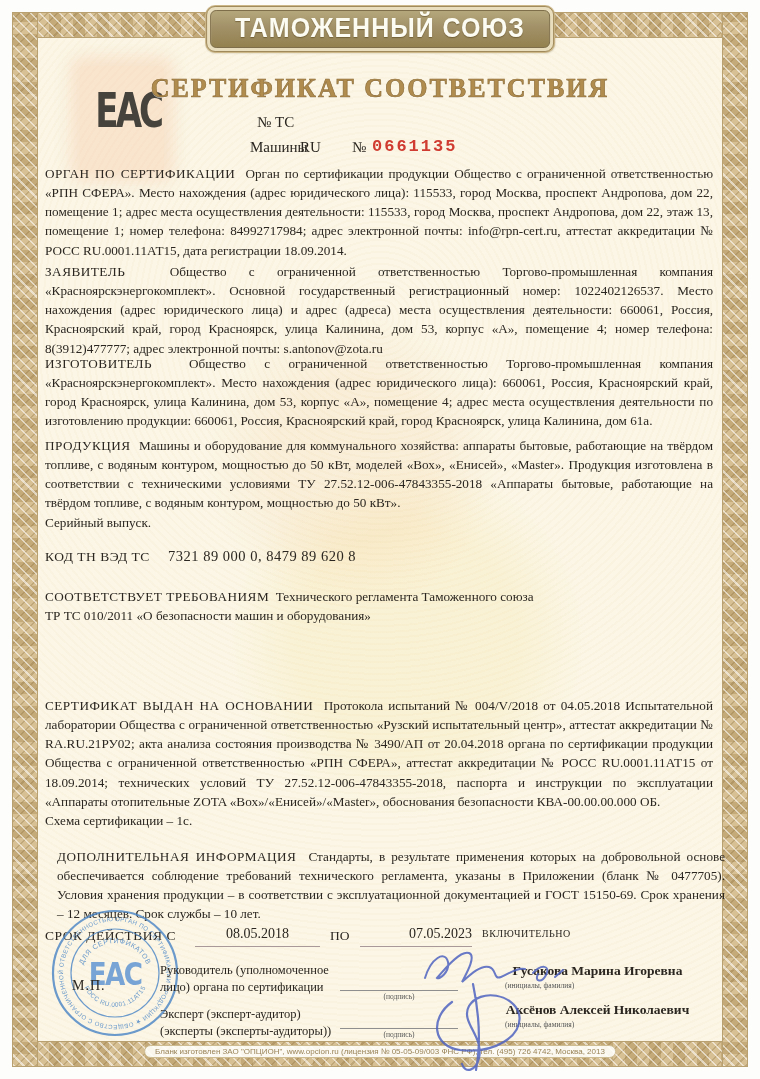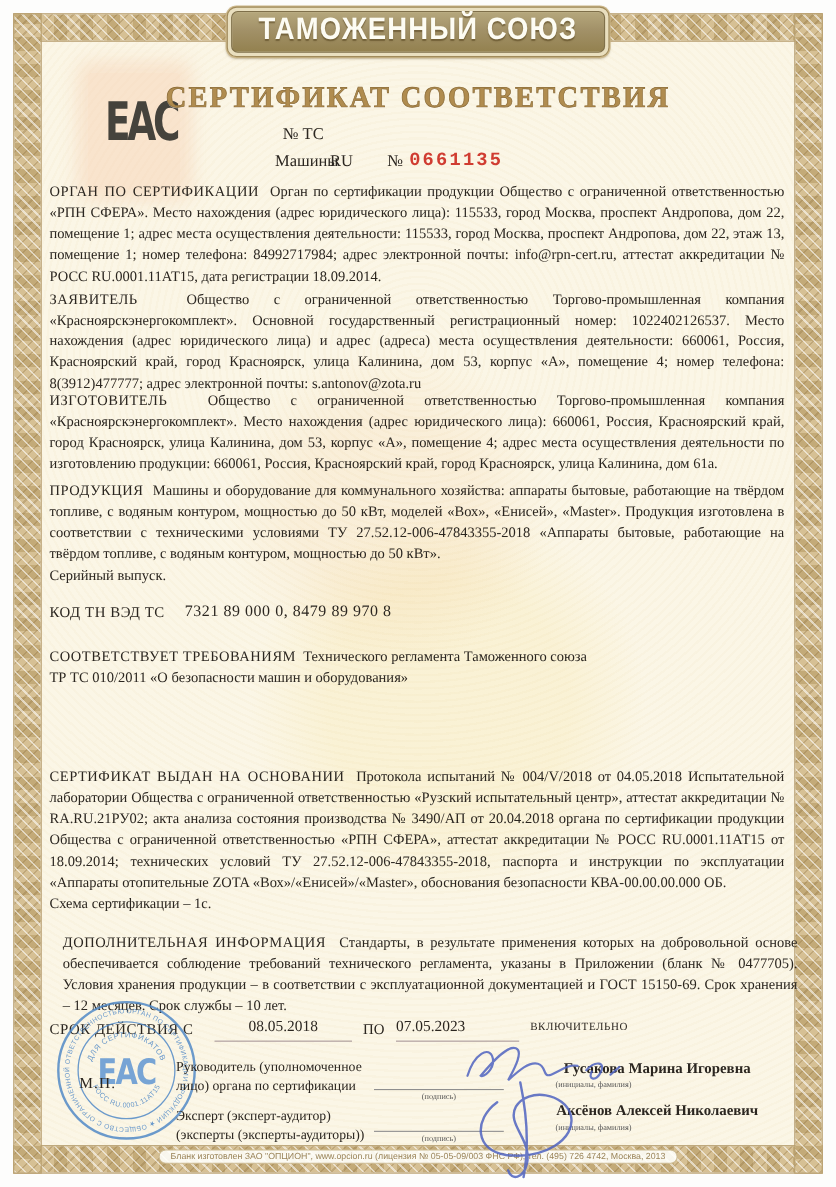--- a/index.html
+++ b/index.html
@@ -73,21 +73,21 @@
   .sec.org{top:164px;} .sec.applicant{top:262px;} .sec.manufacturer{top:354px;}
   .sec.production{top:436px;} .sec.compliance{top:587px;} .sec.issued{top:696px;}
   .sec.additional{top:847px;margin-left:12px;}
   .code-label{position:absolute;left:45px;top:549px;font-size:13.5px;letter-spacing:.5px;z-index:2;}
   .code-value{position:absolute;left:168px;top:548px;font-size:14.5px;letter-spacing:.5px;z-index:2;}
   
   .val-label{position:absolute;left:45px;top:928px;font-size:13.5px;letter-spacing:.5px;z-index:2;}
   .val-from{position:absolute;left:195px;top:926px;width:125px;height:20px;text-align:center;
     font-size:14px;border-bottom:1px solid #a99;z-index:2;}
   .val-po{position:absolute;left:330px;top:928px;font-size:13.5px;z-index:2;}
-  .val-to{position:absolute;left:360px;top:926px;width:112px;height:20px;text-align:left;
+  .val-to{position:absolute;left:360px;top:926px;width:112px;height:20px;text-align:right;
     font-size:14px;border-bottom:1px solid #a99;z-index:2;}
   .val-incl{position:absolute;left:482px;top:928px;font-size:10px;letter-spacing:.5px;z-index:2;}
   
   .mp{position:absolute;left:72px;top:978px;font-size:14px;letter-spacing:1px;z-index:7;}
   .sig-label{position:absolute;left:160px;width:180px;font-size:12.5px;line-height:1.32;z-index:6;}
   .sig-label.r1{top:962px;} .sig-label.r2{top:1006px;}
   .sig-line{position:absolute;left:340px;width:118px;height:22px;border-bottom:1px solid #8f8f8f;z-index:6;}
   .sig-line.r1{top:968px;} .sig-line.r2{top:1006px;}
   .sig-cap{position:absolute;left:340px;width:118px;text-align:center;font-size:7.5px;color:#555;z-index:6;}
   .sig-cap.r1{top:992px;} .sig-cap.r2{top:1030px;}
@@ -136,21 +136,21 @@
   <p class="sec org"><span class="lbl">ОРГАН ПО СЕРТИФИКАЦИИ</span>&nbsp; <span class="pre">Орган по сертификации продукции Общество с ограниченной ответственностью «РПН СФЕРА». Место нахождения (адрес юридического лица): 115533, город Москва, проспект Андропова, дом 22, помещение 1; адрес места осуществления деятельности: 115533, город Москва, проспект Андропова, дом 22, этаж 13, помещение 1; номер телефона: 84992717984; адрес электронной почты: info@rpn-cert.ru, аттестат аккредитации № РОСС RU.0001.11АТ15, дата регистрации 18.09.2014.</span></p>
 
   <p class="sec applicant"><span class="lbl">ЗАЯВИТЕЛЬ</span>&nbsp; <span class="pre">Общество с ограниченной ответственностью Торгово-промышленная компания «Красноярскэнергокомплект». Основной государственный регистрационный номер: 1022402126537. Место нахождения (адрес юридического лица) и адрес (адреса) места осуществления деятельности: 660061, Россия, Красноярский край, город Красноярск, улица Калинина, дом 53, корпус «А», помещение 4; номер телефона: 8(3912)477777; адрес электронной почты: s.antonov@zota.ru</span></p>
 
   <p class="sec manufacturer"><span class="lbl">ИЗГОТОВИТЕЛЬ</span>&nbsp; <span class="pre">Общество с ограниченной ответственностью Торгово-промышленная компания «Красноярскэнергокомплект». Место нахождения (адрес юридического лица): 660061, Россия, Красноярский край, город Красноярск, улица Калинина, дом 53, корпус «А», помещение 4; адрес места осуществления деятельности по изготовлению продукции: 660061, Россия, Красноярский край, город Красноярск, улица Калинина, дом 61а.</span></p>
 
   <p class="sec production"><span class="lbl">ПРОДУКЦИЯ</span>&nbsp; <span class="pre">Машины и оборудование для коммунального хозяйства: аппараты бытовые, работающие на твёрдом топливе, с водяным контуром, мощностью до 50 кВт, моделей «Вох», «Енисей», «Master». Продукция изготовлена в соответствии с техническими условиями ТУ 27.52.12-006-47843355-2018 «Аппараты бытовые, работающие на твёрдом топливе, с водяным контуром, мощностью до 50 кВт».
 Серийный выпуск.</span></p>
 
   <span class="code-label">КОД ТН ВЭД ТС</span>
-  <span class="code-value">7321 89 000 0, 8479 89 970 8</span>
+  <span class="code-value">7321 89 000 0, 8479 89 620 8</span>
 
   <p class="sec compliance"><span class="lbl">СООТВЕТСТВУЕТ ТРЕБОВАНИЯМ</span>&nbsp; <span class="pre">Технического регламента Таможенного союза
 ТР ТС 010/2011 «О безопасности машин и оборудования»</span></p>
 
   <p class="sec issued"><span class="lbl">СЕРТИФИКАТ ВЫДАН НА ОСНОВАНИИ</span>&nbsp; <span class="pre">Протокола испытаний № 004/V/2018 от 04.05.2018 Испытательной лаборатории Общества с ограниченной ответственностью «Рузский испытательный центр», аттестат аккредитации № RA.RU.21РУ02; акта анализа состояния производства № 3490/АП от 20.04.2018 органа по сертификации продукции Общества с ограниченной ответственностью «РПН СФЕРА», аттестат аккредитации № РОСС RU.0001.11АТ15 от 18.09.2014; технических условий ТУ 27.52.12-006-47843355-2018, паспорта и инструкции по эксплуатации «Аппараты отопительные ZOTA «Вох»/«Енисей»/«Master», обоснования безопасности КВА-00.00.00.000 ОБ.
 Схема сертификации – 1с.</span></p>
 
   <p class="sec additional"><span class="lbl">ДОПОЛНИТЕЛЬНАЯ ИНФОРМАЦИЯ</span>&nbsp; <span class="pre">Стандарты, в результате применения которых на добровольной основе обеспечивается соблюдение требований технического регламента, указаны в Приложении (бланк № 0477705). Условия хранения продукции – в соответствии с эксплуатационной документацией и ГОСТ 15150-69. Срок хранения – 12 месяцев. Срок службы – 10 лет.</span></p>
 
   <span class="val-label">СРОК ДЕЙСТВИЯ С</span>

